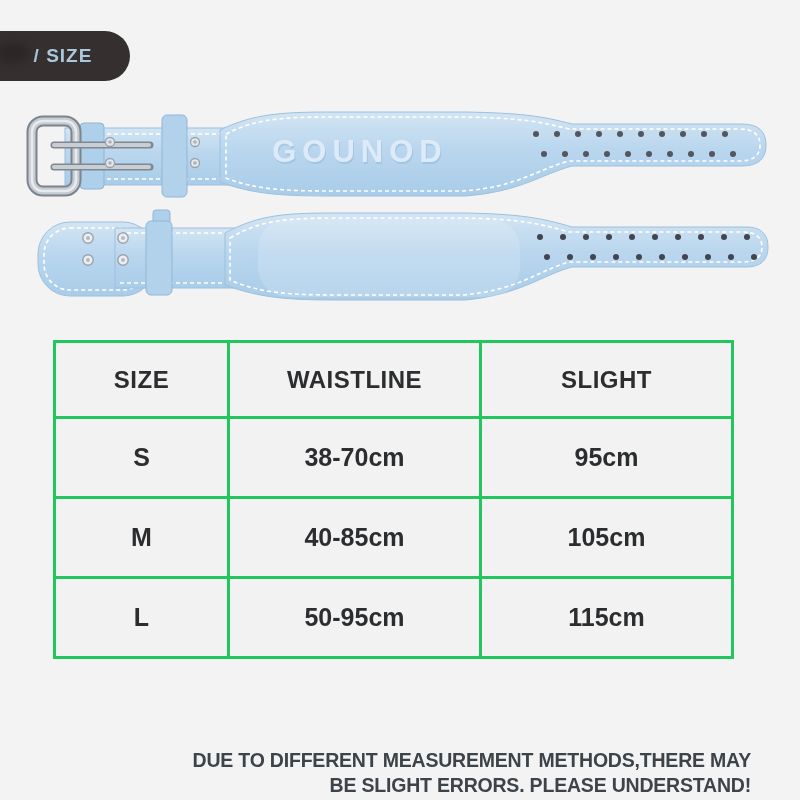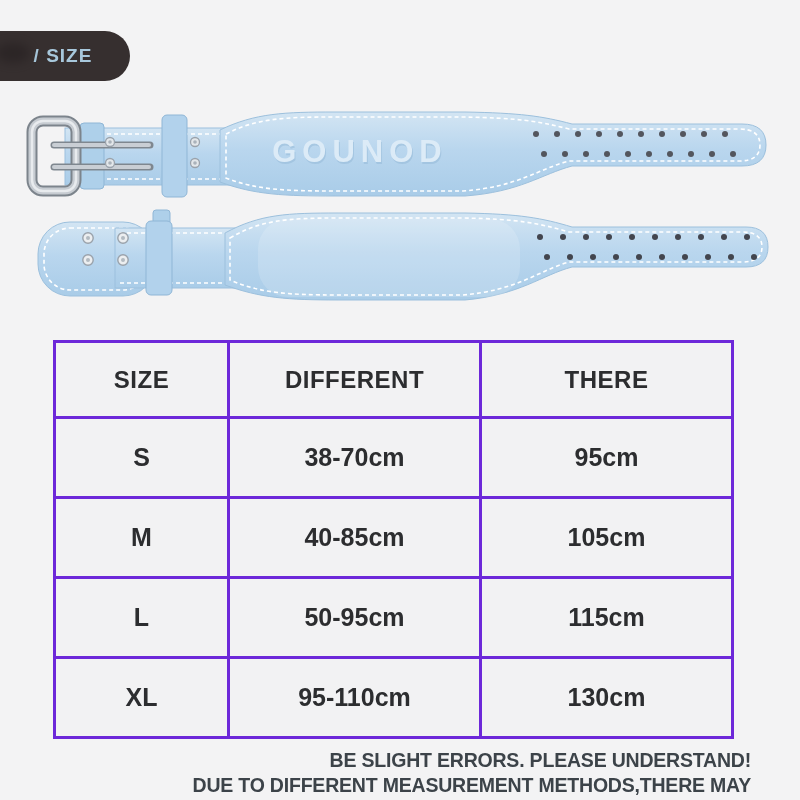--- a/index.html
+++ b/index.html
@@ -33,21 +33,21 @@
   #belt-front { left: 20px; top: 100px; }
   #belt-back  { left: 20px; top: 205px; }
 
   
   table.size-table {
     position: absolute; left: 53px; top: 340px;
     border-collapse: collapse; table-layout: fixed;
     border: 3px solid #9cbad0;
   }
   .size-table th, .size-table td {
-    border: 3px solid #6d28d9;
+    border: 3px solid #22c55e;
     background: #f2f2f3;
     text-align: center; vertical-align: middle;
     color: #2c2d2f; font-weight: bold;
   }
   .size-table th { height: 71px; font-size: 24px; letter-spacing: .5px; }
   .size-table td { height: 75px; font-size: 25px; }
   .col-size  { width: 174px; }
   .col-waist { width: 252px; }
   .col-len   { width: 252px; }
 
@@ -189,46 +189,41 @@
 
   <table class="size-table">
     <colgroup>
       <col class="col-size">
         <col class="col-waist">
         <col class="col-len">
     </colgroup>
     <thead>
       <tr>
         <th>SIZE</th>
-        <th>DIFFERENT</th>
-        <th>THERE</th>
+        <th>WAISTLINE</th>
+        <th>SLIGHT</th>
       </tr>
     </thead>
     <tbody>
       <tr>
         <td>S</td>
         <td>38-70cm</td>
         <td>95cm</td>
       </tr>
       <tr>
         <td>M</td>
         <td>40-85cm</td>
         <td>105cm</td>
       </tr>
       <tr>
         <td>L</td>
         <td>50-95cm</td>
         <td>115cm</td>
       </tr>
-      <tr>
-        <td>XL</td>
-        <td>95-110cm</td>
-        <td>130cm</td>
-      </tr>
     </tbody>
   </table>
 
   <div class="disclaimer">
+    <div>DUE TO DIFFERENT MEASUREMENT METHODS,THERE MAY</div>
     <div>BE SLIGHT ERRORS. PLEASE UNDERSTAND!</div>
-    <div>DUE TO DIFFERENT MEASUREMENT METHODS,THERE MAY</div>
   </div>
 
 </div>
 
 </body></html>

